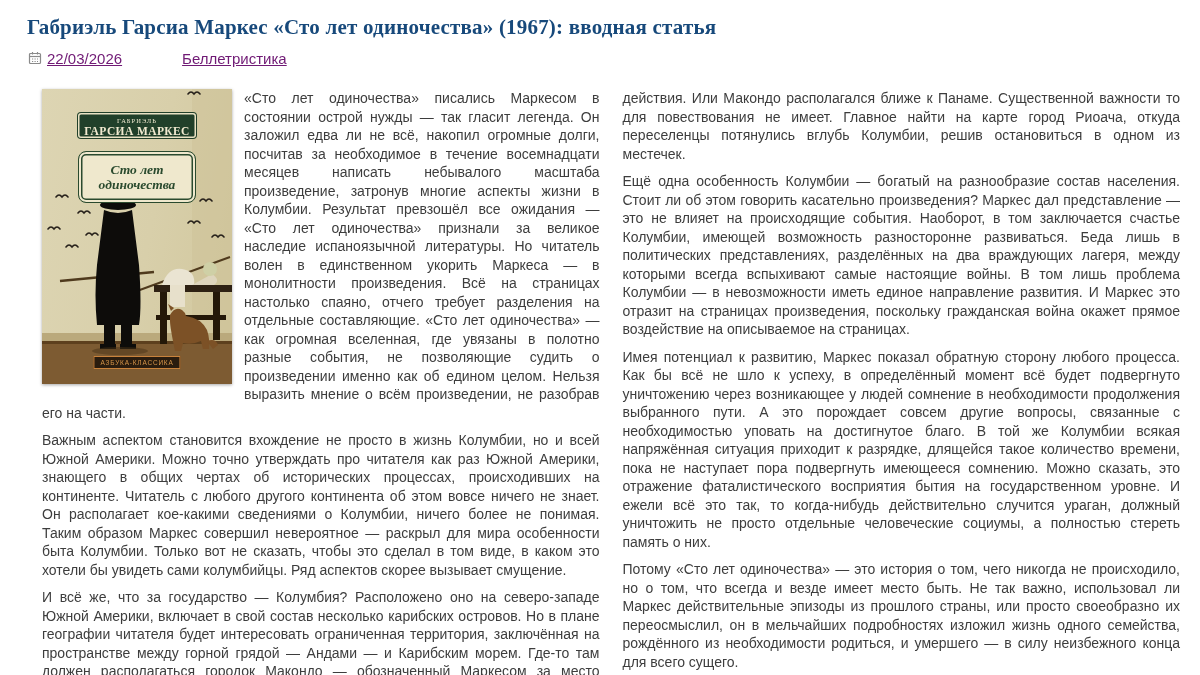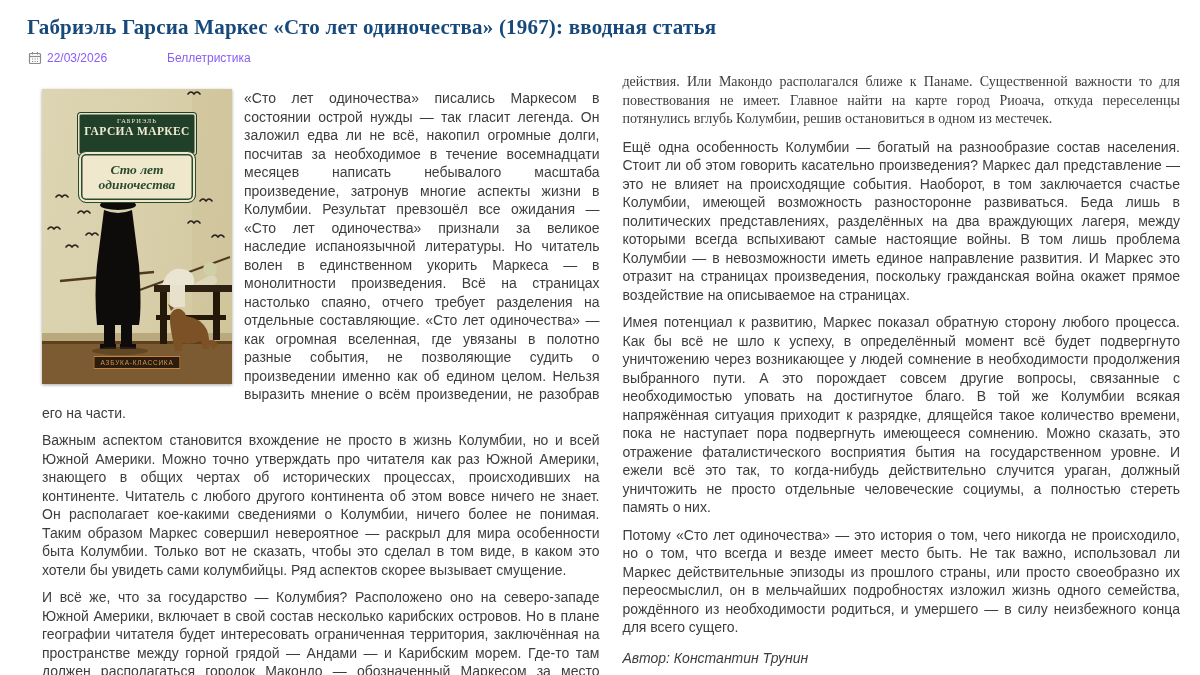--- a/index.html
+++ b/index.html
@@ -10,48 +10,48 @@
   }
   .page { padding: 10px 20px 0 27px; }
 
   
   h1.post-title {
     font-family: "Liberation Serif", "DejaVu Serif", serif;
     font-size: 21px; line-height: 30px; font-weight: bold;
     color: #17497b; margin: 2px 0 7px 0; letter-spacing: 0.2px;
   }
   .meta { display: flex; align-items: center; height: 18px; margin: 0 0 6px 1px; }
-  .meta a { color: #8b5cf6; font-size: 12px; cursor: pointer; }
+  .meta a { color: #701a75; font-size: 15px; text-decoration: underline; cursor: pointer; }
   .meta .cal { margin-right: 5px; display: inline-flex; }
   .meta .category { margin-left: 32px; padding-left: 28px; }
 
   
   .article { margin-left: 15px; display: flex; gap: 23px; }
   .col { flex: 1 1 0; min-width: 0; }
   .col p {
     font-size: 14px; line-height: 18.5px; text-align: justify;
     margin: 9px 0 0 0;
   }
-  .col.right p:first-child { margin-top: 0; font-family: Liberation Serif, serif; }
+  .col.right p:first-child { margin-top: 16px; }
   .col p.p-first { margin-top: 16px; }
   .col p.split-a { text-align-last: justify; }
   .author-line { font-style: italic; margin-top: 12px !important; text-align: left !important; }
 
   
   .cover {
     float: left; width: 190px; height: 295px;
     margin: 16px 12px 8px 0; position: relative;
     background: linear-gradient(100deg, #ddd5b3 0%, #d8cfaa 55%, #d1c79d 100%);
     box-shadow: 0 1px 3px rgba(0,0,0,.35);
     overflow: hidden;
   }
   .cover svg.scene { position: absolute; left: 0; top: 0; width: 190px; height: 295px; }
   .cover .green-box {
     position: absolute; left: 50%; transform: translateX(-50%); top: 24px;
-    width: 118px; padding: 4px 2px 17px 2px; box-sizing: border-box;
+    width: 118px; padding: 4px 2px 0 2px; box-sizing: border-box;
     background: #21402a; border-radius: 3px;
     box-shadow: inset 0 0 0 1.5px #e9e2c4, 0 0 0 1px #21402a;
     text-align: center;
     font-family: "Liberation Serif", "DejaVu Serif", serif;
     color: #f1ead0;
   }
   .cover .green-box .small { font-size: 6.5px; letter-spacing: 1px; line-height: 8px; }
   .cover .green-box .large { font-size: 11.5px; font-weight: bold; letter-spacing: 0.4px; line-height: 13px; }
   .cover .title-box {
     position: absolute; left: 50%; transform: translateX(-50%); top: 62px;

